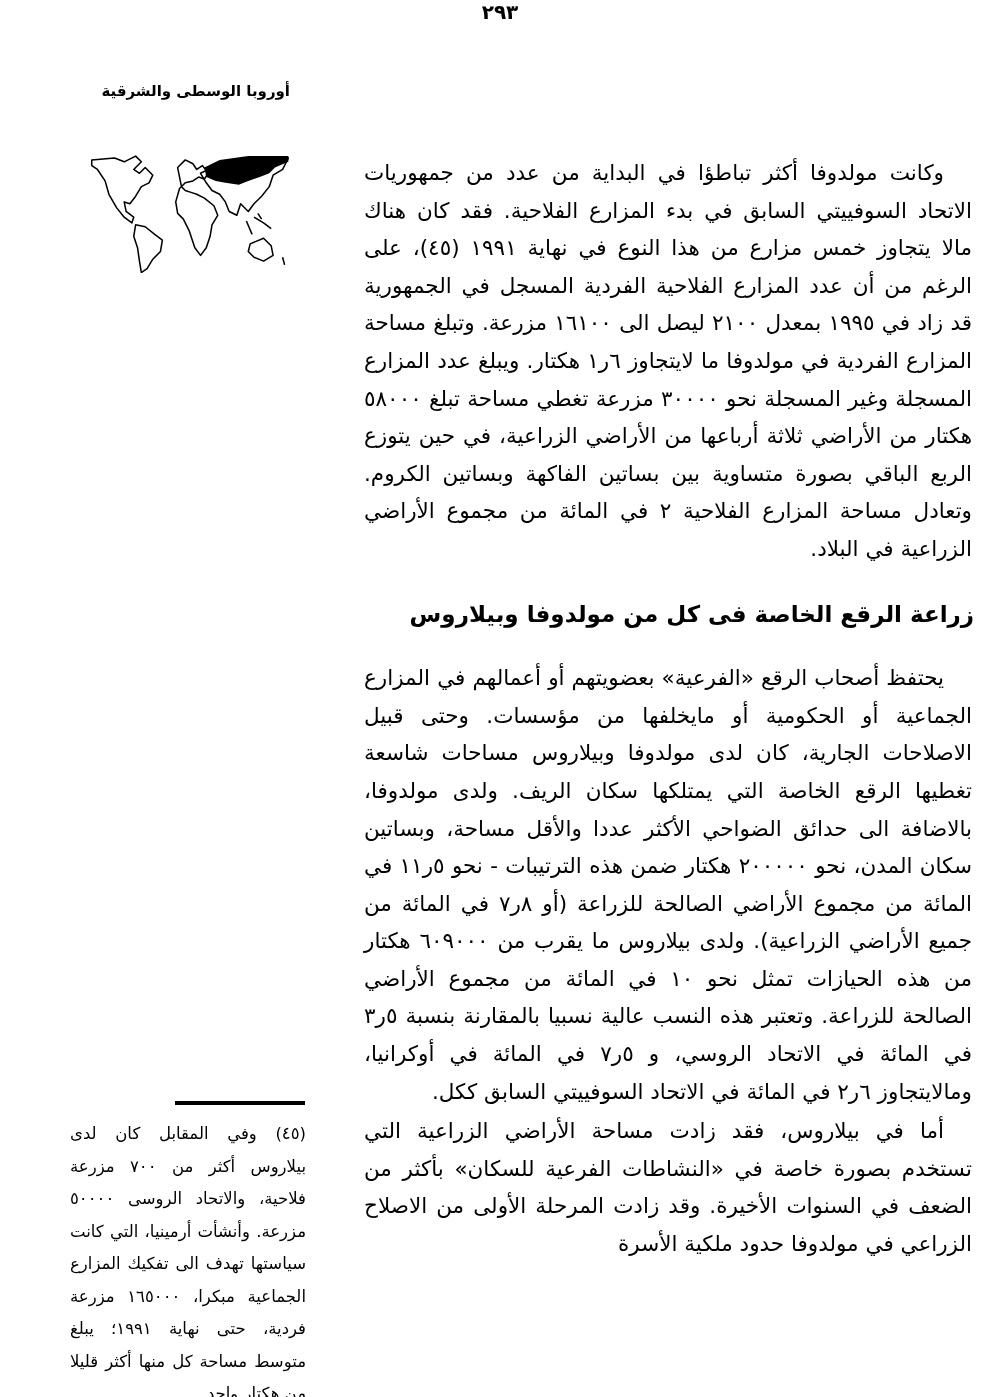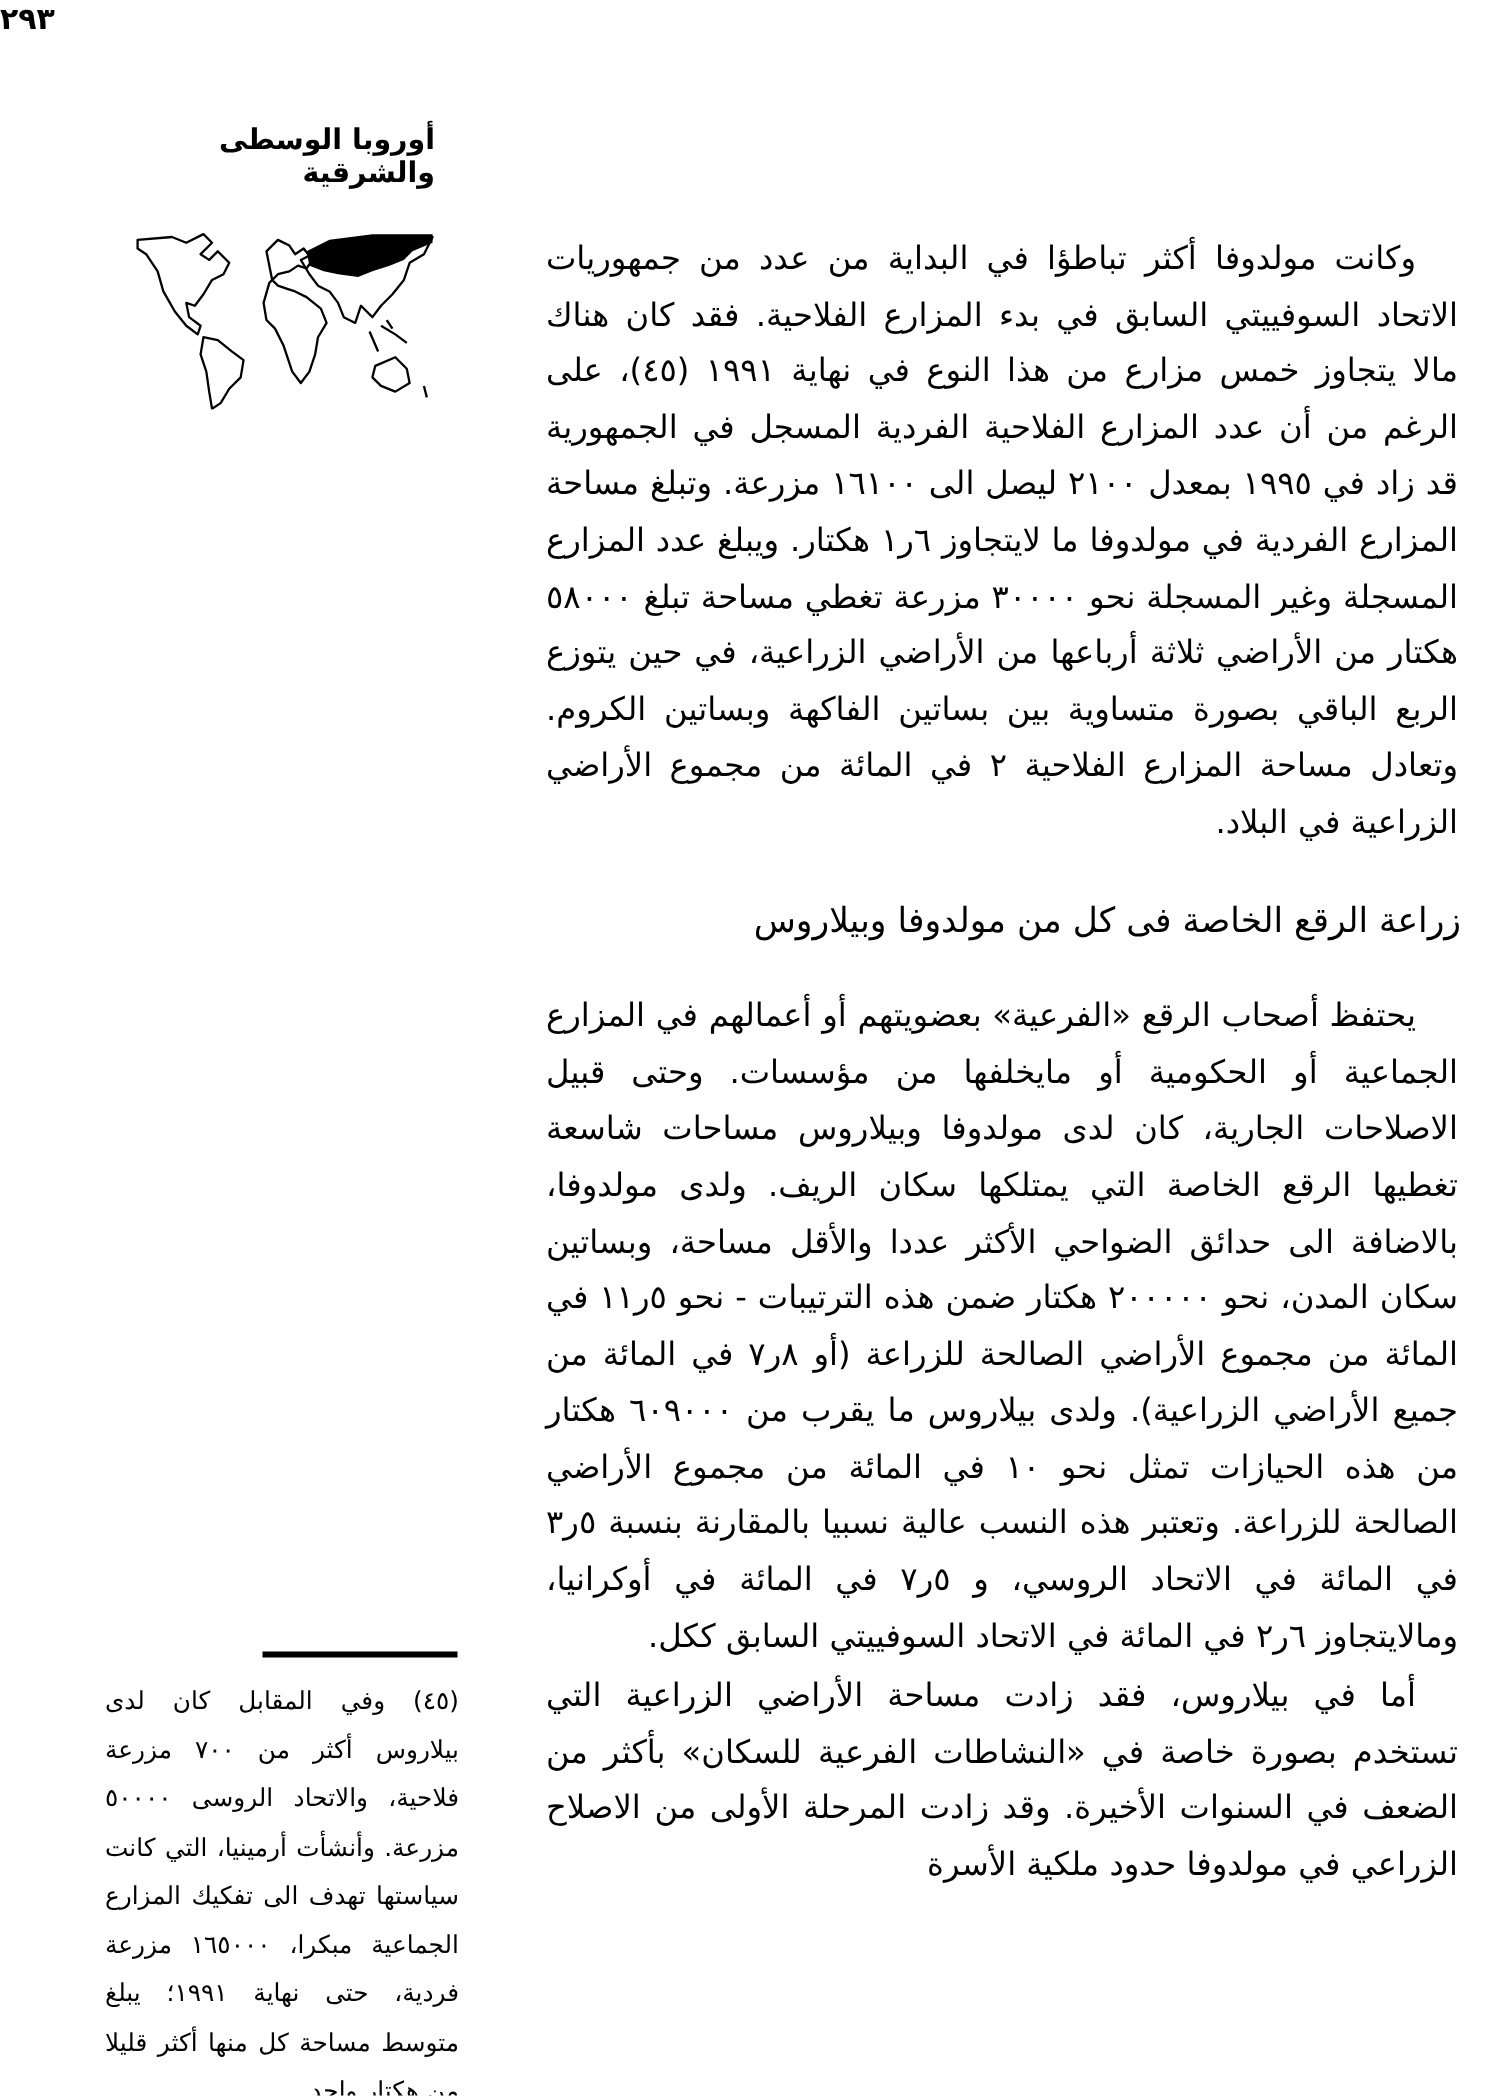--- a/index.html
+++ b/index.html
@@ -1,39 +1,39 @@
 <!DOCTYPE html>
 <html><head>
 <meta charset="utf-8">
 <style>
   html, body { margin: 0; padding: 0; background: #ffffff; }
   body {
     width: 1000px; height: 1397px; position: relative; overflow: hidden;
     font-family: "DejaVu Sans", sans-serif; color: #000;
   }
   .page-number {
-    position: absolute; top: 0; left: 0; width: 1000px; text-align: left;
+    position: absolute; top: 0; left: 0; width: 1000px; text-align: center;
     font-size: 20px; font-weight: bold; line-height: 24px; direction: rtl;
   }
   .running-head {
     position: absolute; top: 82px; left: 70px; width: 220px;
-    text-align: right; direction: rtl; font-size: 19px; font-weight: bold;
+    text-align: right; direction: rtl; font-size: 15px; font-weight: bold;
   }
   .map {
     position: absolute; top: 148px; left: 86px; width: 210px; height: 125px;
   }
   .main {
     position: absolute; top: 152px; left: 362px; width: 612px;
     direction: rtl; text-align: justify; text-align-last: right;
     font-size: 21.5px; line-height: 37.6px;
   }
   .main p { margin: 2px; }
   .main p.indent { text-indent: 28px; }
   .section-heading {
-    margin: 28px 0 26px 0 !important; font-weight: normal; font-size: 23px;
+    margin: 28px 0 26px 0 !important; font-weight: bold; font-size: 23px;
     text-align: right; text-align-last: right;
   }
   .footnote-rule {
     position: absolute; top: 1101px; left: 175px; width: 130px; height: 4px; background: #000;
   }
   .footnote {
     position: absolute; top: 1118px; left: 70px; width: 236px;
     direction: rtl; text-align: justify; text-align-last: right;
     font-size: 16.5px; line-height: 32.5px;
   }

